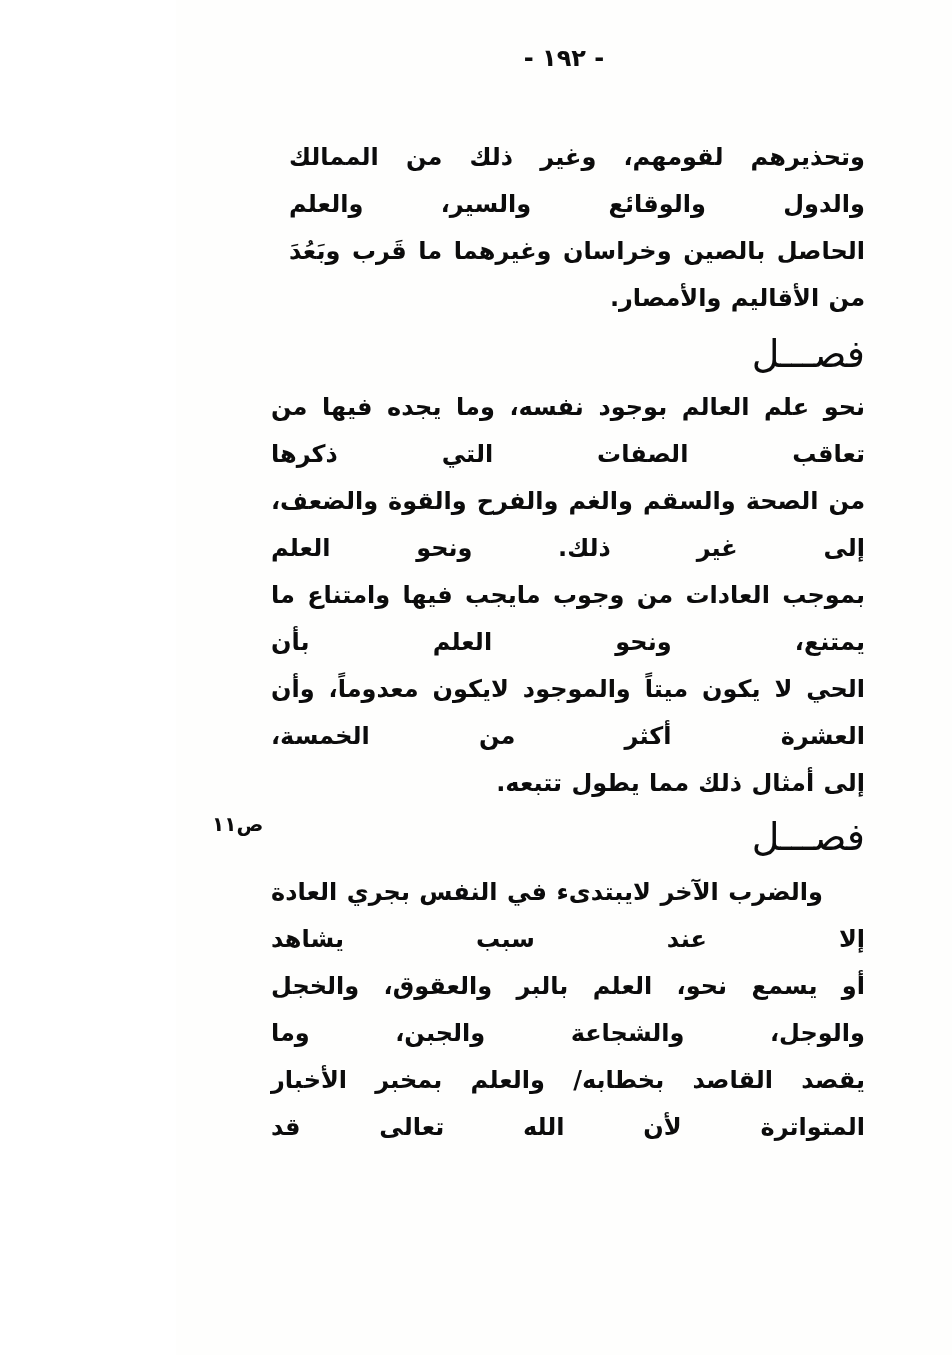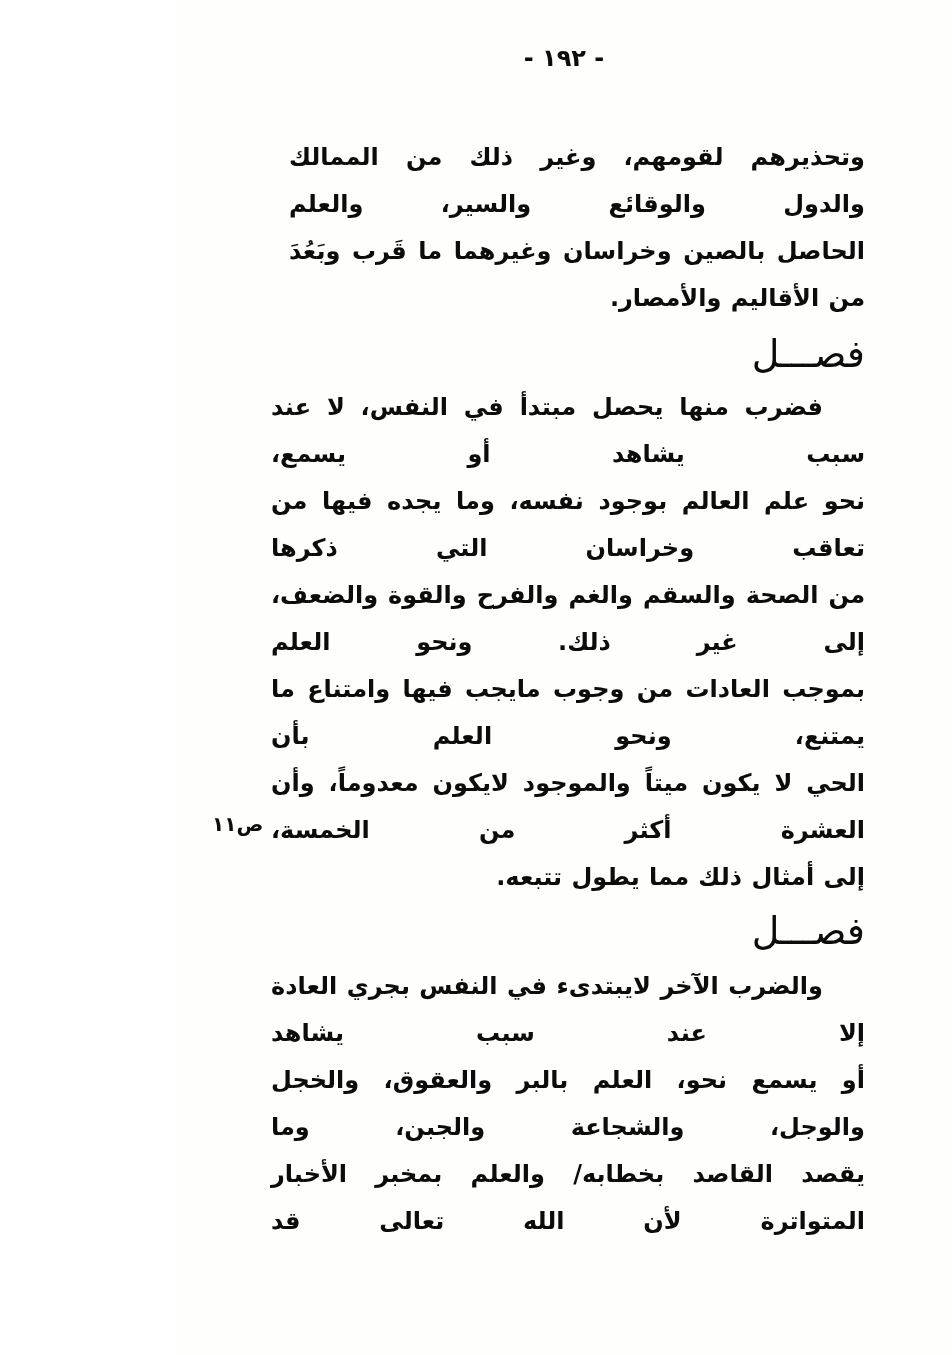--- a/index.html
+++ b/index.html
@@ -78,22 +78,21 @@
 
     <p class="para p1">
       <span class="line">وتحذيرهم لقومهم، وغير ذلك من الممالك والدول والوقائع والسير، والعلم</span>
       <span class="line end">الحاصل بالصين وخراسان وغيرهما ما قَرب وبَعُدَ من الأقاليم والأمصار.</span>
     </p>
 
     <h2 class="fasl">فصـــل</h2>
 
 
     <p class="para p3">
-      <span class="line indent">فضرب منها يحصل مبتدأ في النفس، لا عند سبب يشاهد أو يسمع،</span>
-      <span class="line">نحو علم العالم بوجود نفسه، وما يجده فيها من تعاقب وخراسان التي ذكرها</span>
+      <span class="line">نحو علم العالم بوجود نفسه، وما يجده فيها من تعاقب الصفات التي ذكرها</span>
       <span class="line">من الصحة والسقم والغم والفرح والقوة والضعف، إلى غير ذلك. ونحو العلم</span>
       <span class="line">بموجب العادات من وجوب مايجب فيها وامتناع ما يمتنع، ونحو العلم بأن</span>
       <span class="line">الحي لا يكون ميتاً والموجود لايكون معدوماً، وأن العشرة أكثر من الخمسة،</span>
       <span class="line end">إلى أمثال ذلك مما يطول تتبعه.</span>
     </p>
 
     <h2 class="fasl h2x">فصـــل</h2>
 
     <p class="para p4">
       <span class="line indent">والضرب الآخر لايبتدىء في النفس بجري العادة إلا عند سبب يشاهد</span>

